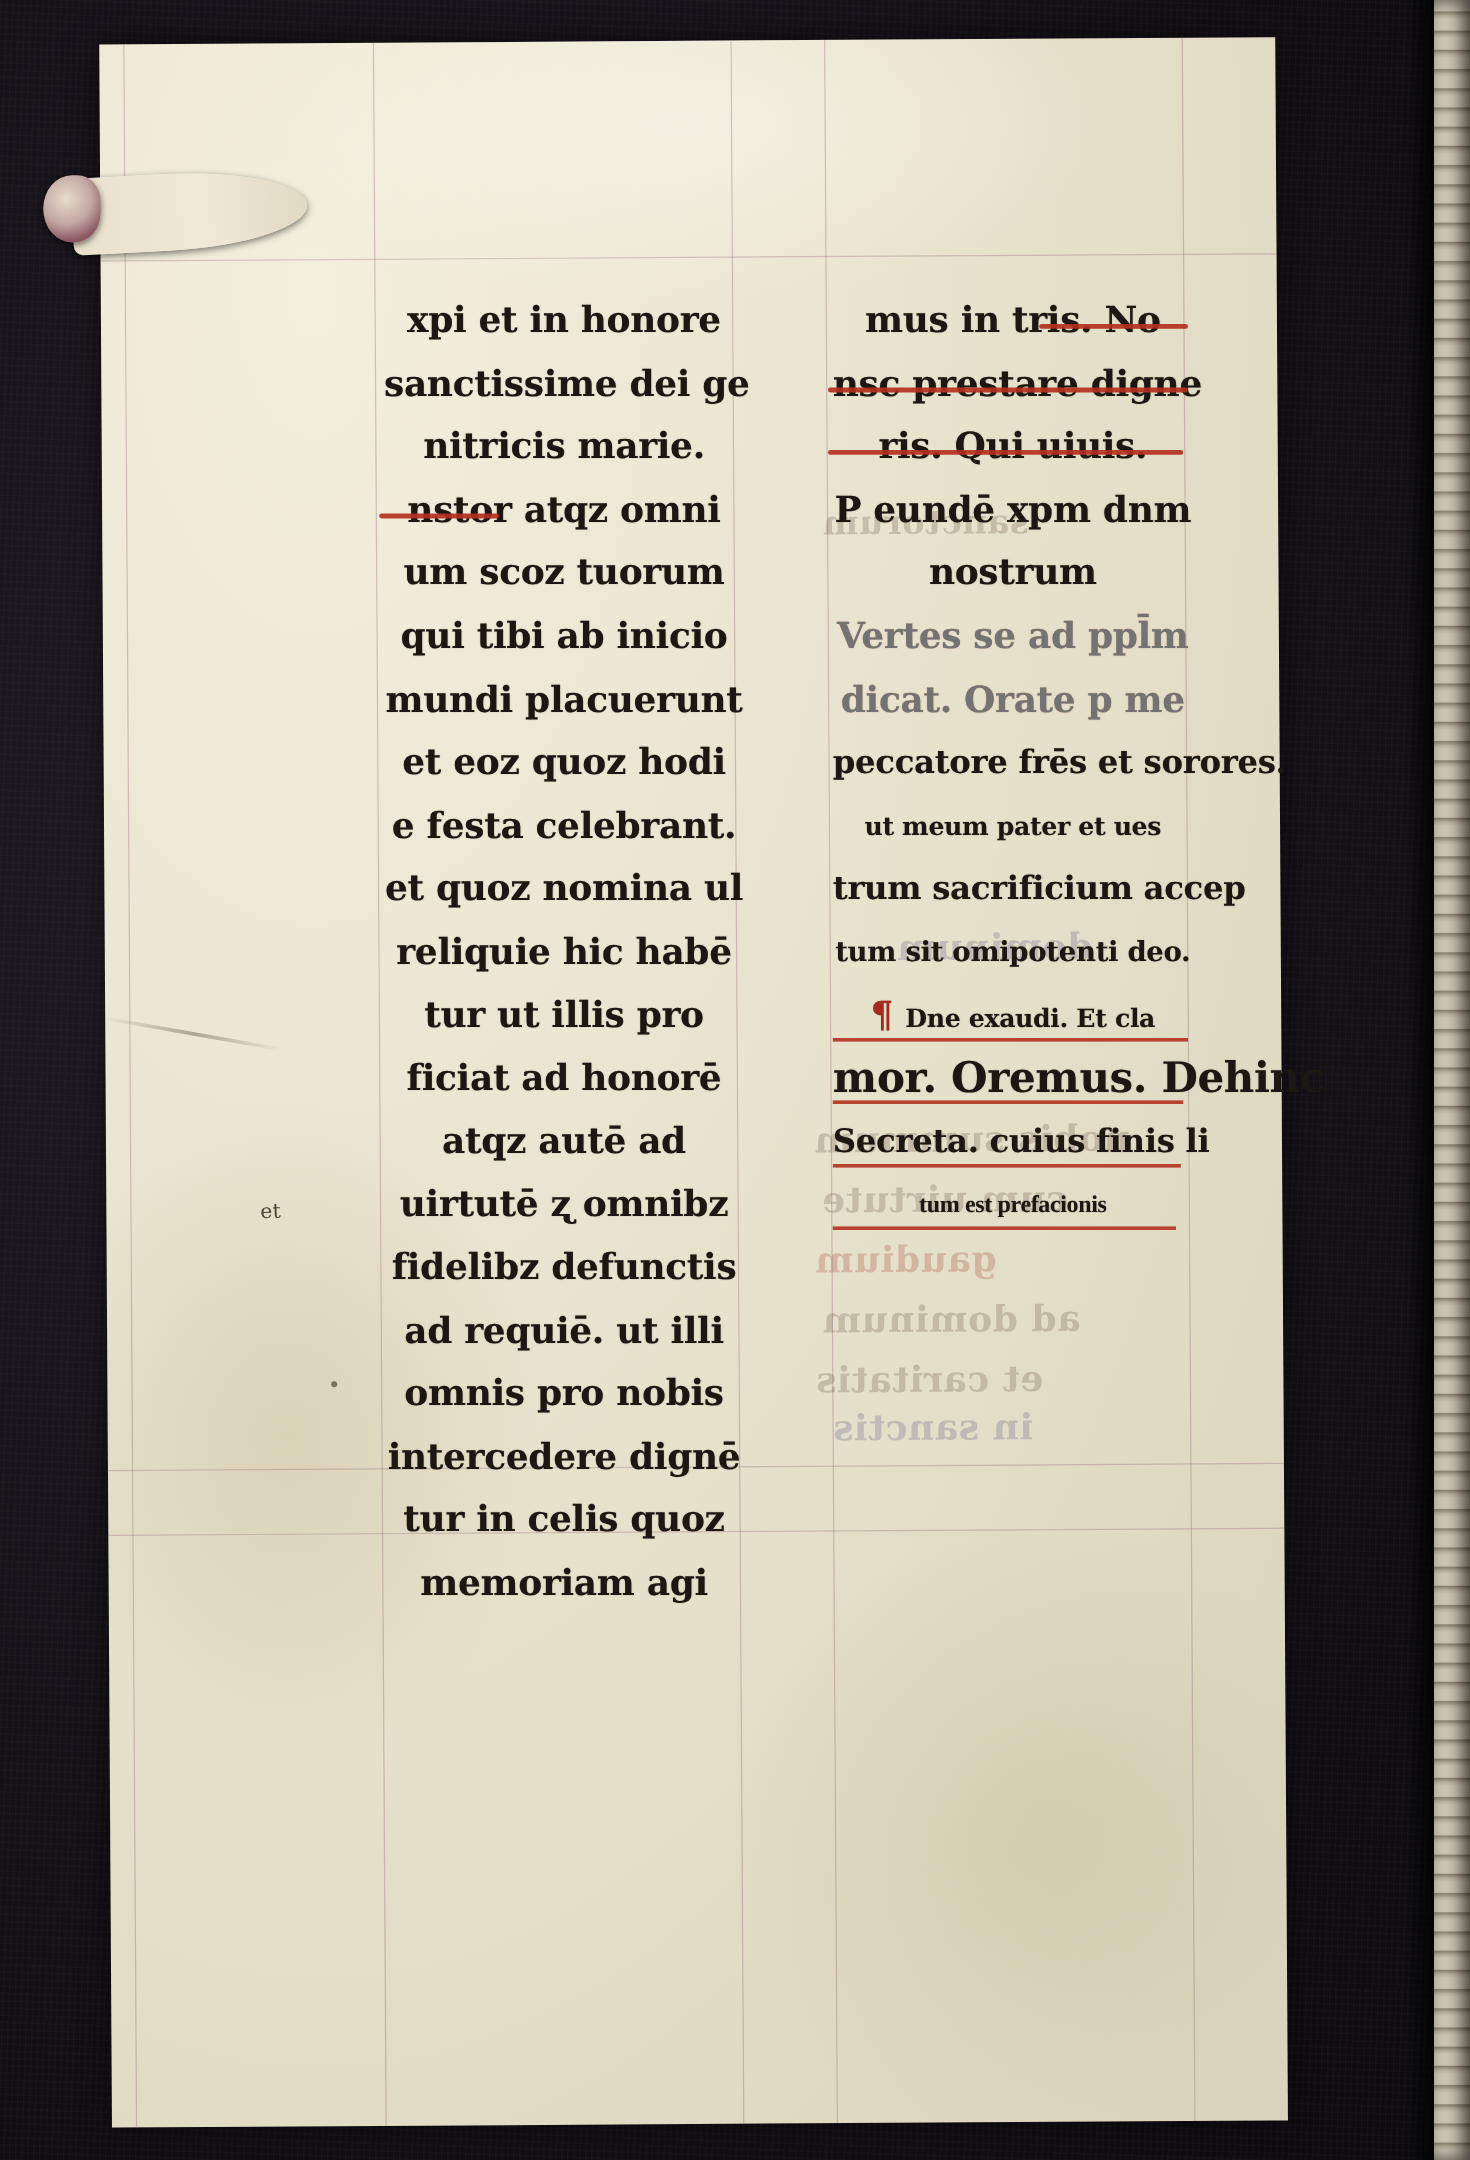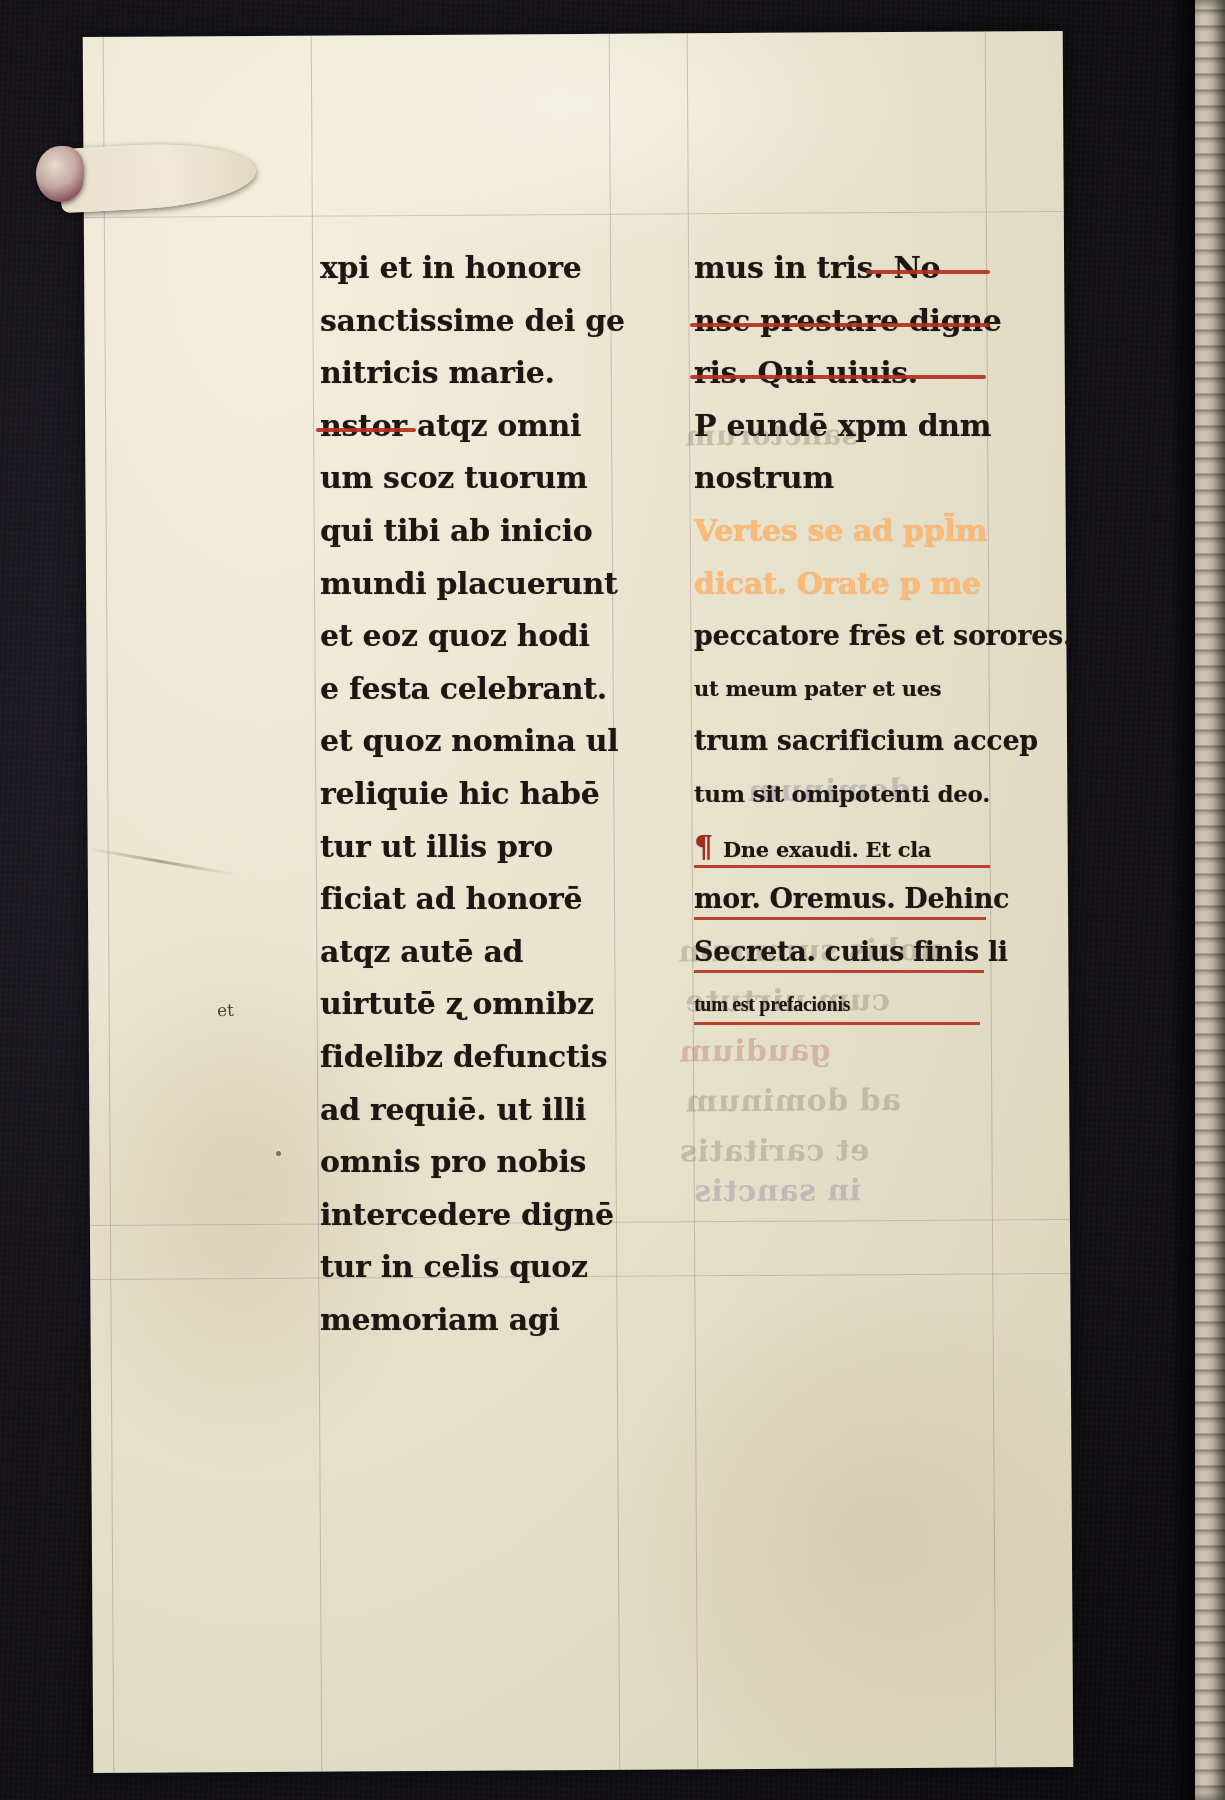--- a/index.html
+++ b/index.html
@@ -137,38 +137,39 @@
     white-space: nowrap;
   }
   .ghost.red { color: rgba(168,72,60,0.28); }
   .ghost.blue { color: rgba(90,86,140,0.26); }
 
   
   .col {
     position: absolute;
     top: 246px;
     width: 300px;
+    text-align: center;
   }
   #col-left { left: 320px; }
   #col-right { left: 694px; }
 
   .line {
     position: relative;
     height: 52.6px;
     font-family: "DejaVu Serif", serif;
     font-weight: bold;
     font-size: 30px;
     line-height: 44px;
     letter-spacing: -0.3px;
     color: #1c1712;
     white-space: nowrap;
     text-shadow: 0 0 1px rgba(30,22,16,0.35);
   }
   .line.red {
-    color: #fdba74;
+    color: #737373;
     text-shadow: 0 0 1px rgba(150,40,30,0.4);
   }
 
   
   .strike {
     position: absolute;
     height: 4px;
     background: #b4301f;
     opacity: 0.92;
     border-radius: 2px;
@@ -290,21 +291,21 @@
     <div class="line red">dicat.  Orate p me</div>
     <div class="line" style="font-size:27px;">peccatore frēs et sorores.</div>
     <div class="line" style="font-size:21px;">ut meum pater et ues</div>
     <div class="line" style="font-size:27px;">trum sacrificium accep</div>
     <div class="line" style="font-size:23px;">tum sit omipotenti deo.</div>
     <div class="line">
       <span class="paraph">¶</span>
       <span style="font-size:21px;">Dne exaudi. Et cla</span>
       <span class="uline" style="left:0px; top:40px; width:296px;"></span>
     </div>
-    <div class="line" style="font-size:27px;">
+    <div class="line" style="font-size:35px;">
       <span>mor. Oremus. Dehinc</span>
       <span class="uline" style="left:0px; top:40px; width:292px;"></span>
     </div>
     <div class="line" style="font-size:27px;">
       <span>Secreta. cuius finis li</span>
       <span class="uline" style="left:0px; top:40px; width:290px;"></span>
     </div>
     <div class="line" style="font-size:20px;font-family:Liberation Serif, serif;">
       <span>tum est prefacionis</span>
       <span class="uline" style="left:0px; top:40px; width:286px;"></span>

